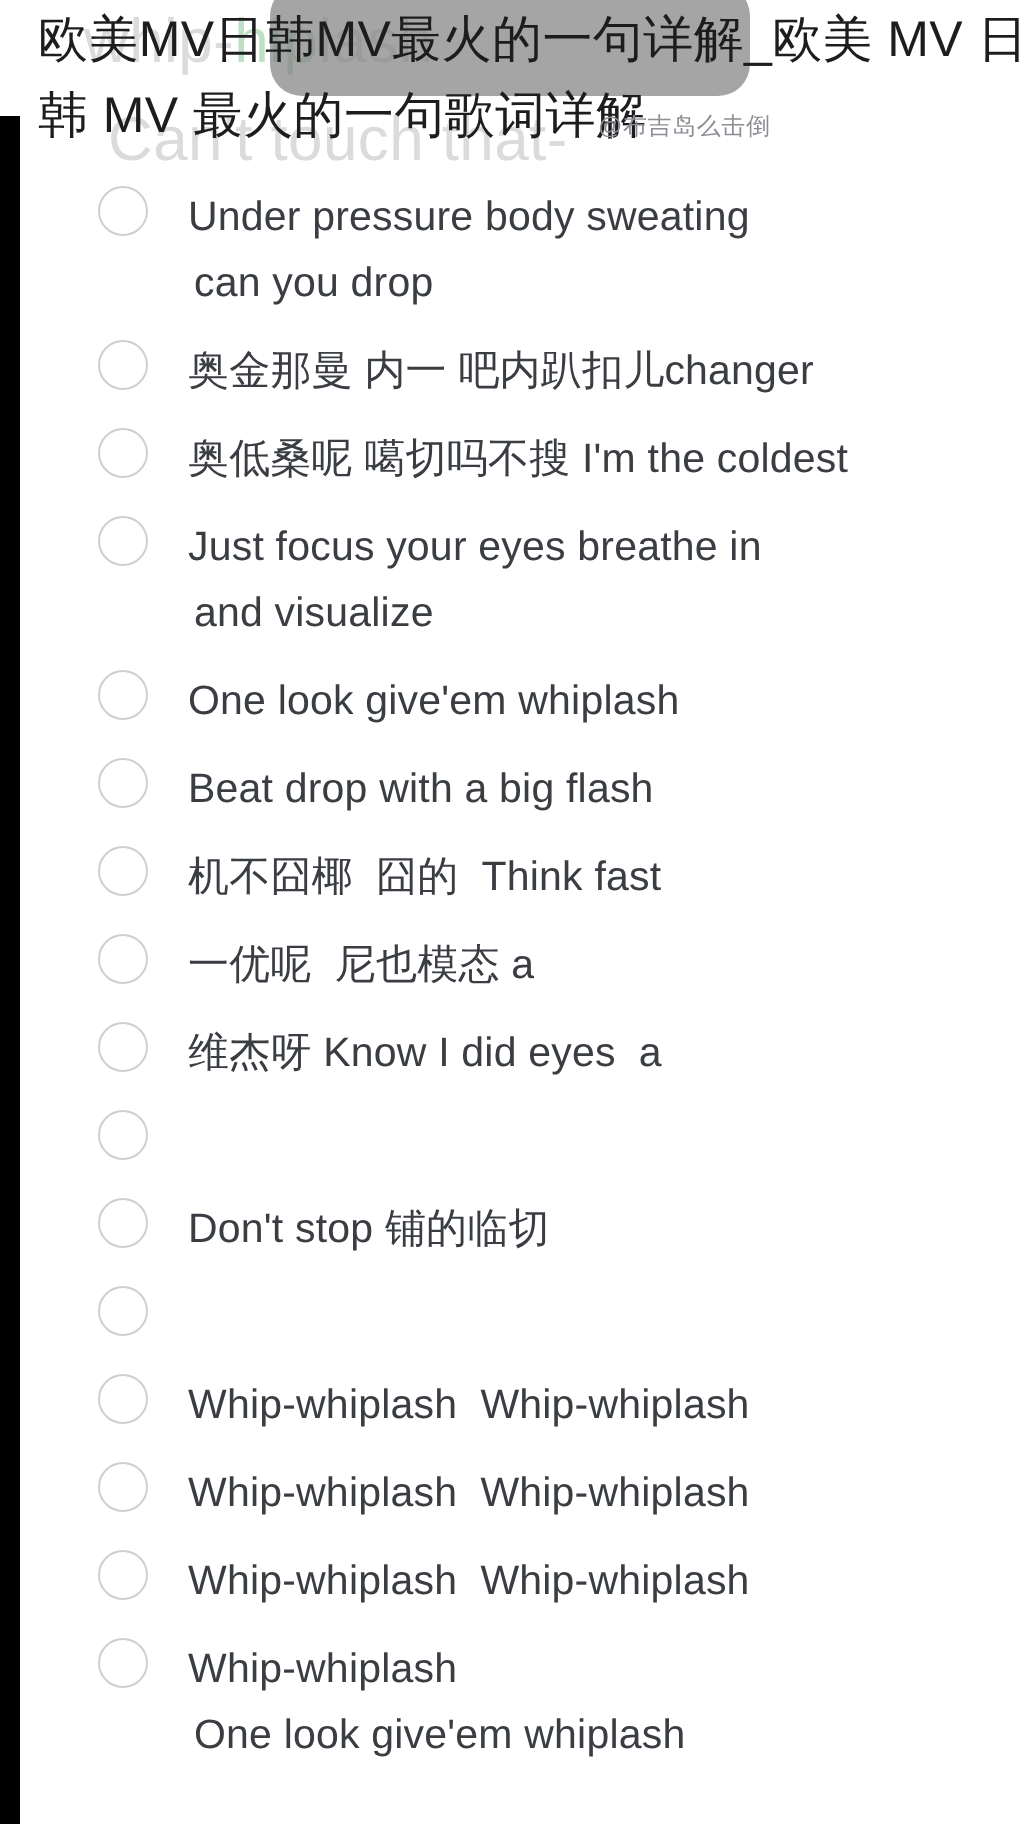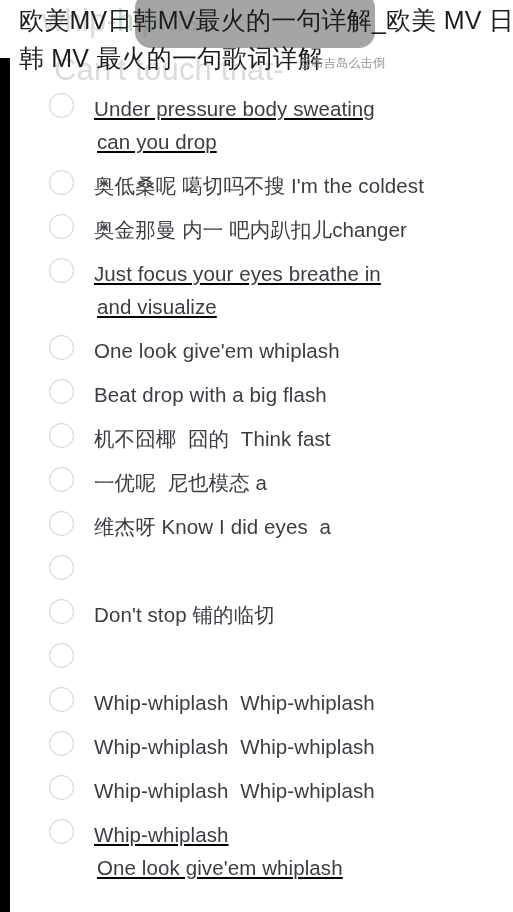--- a/index.html
+++ b/index.html
@@ -63,21 +63,21 @@
     width: 503px;
   }
   .lyric-row {
     position: relative;
     height: 44px;
     display: flex;
     align-items: flex-start;
     padding-top: 2px;
     box-sizing: border-box;
   }
-  .lyric-row.tall { height: 77px; text-decoration: underline; }
+  .lyric-row.tall { height: 77px; }
 
   .radio-circle {
     position: absolute;
     left: 39px;
     top: 3px;
     width: 25px;
     height: 25px;
     border: 1.6px solid #cfcfcf;
     border-radius: 50%;
     box-sizing: border-box;
@@ -141,25 +141,25 @@
 
     <div class="ghost-line two">Can't touch that-</div>
 
     <div class="lyrics">
         <div class="lyric-row tall">
           <span class="radio-circle"></span>
           <div class="lyric-text"><span>Under pressure body sweating</span><span class="cont">can you drop</span></div>
         </div>
         <div class="lyric-row">
           <span class="radio-circle"></span>
+          <div class="lyric-text"><span>奥金那曼 内一 吧内趴扣儿changer</span></div>
+        </div>
+        <div class="lyric-row">
+          <span class="radio-circle"></span>
           <div class="lyric-text"><span>奥低桑呢 噶切吗不搜 I'm the coldest</span></div>
-        </div>
-        <div class="lyric-row">
-          <span class="radio-circle"></span>
-          <div class="lyric-text"><span>奥金那曼 内一 吧内趴扣儿changer</span></div>
         </div>
         <div class="lyric-row tall">
           <span class="radio-circle"></span>
           <div class="lyric-text"><span>Just focus your eyes breathe in</span><span class="cont">and visualize</span></div>
         </div>
         <div class="lyric-row">
           <span class="radio-circle"></span>
           <div class="lyric-text"><span>One look give'em whiplash</span></div>
         </div>
         <div class="lyric-row">

